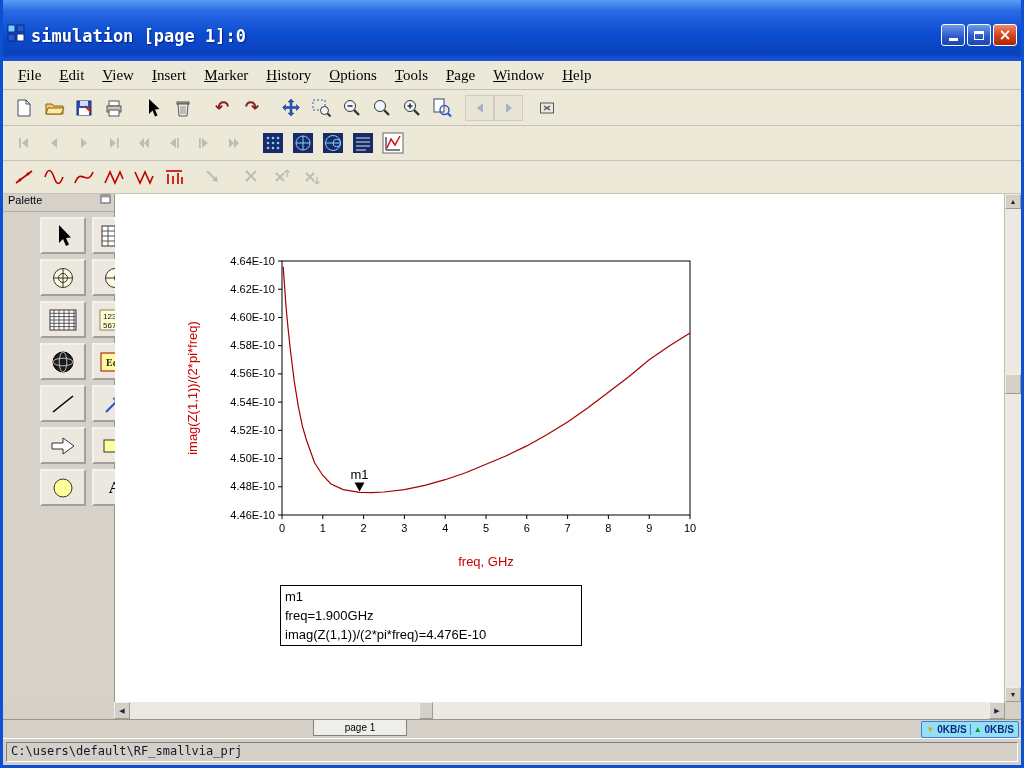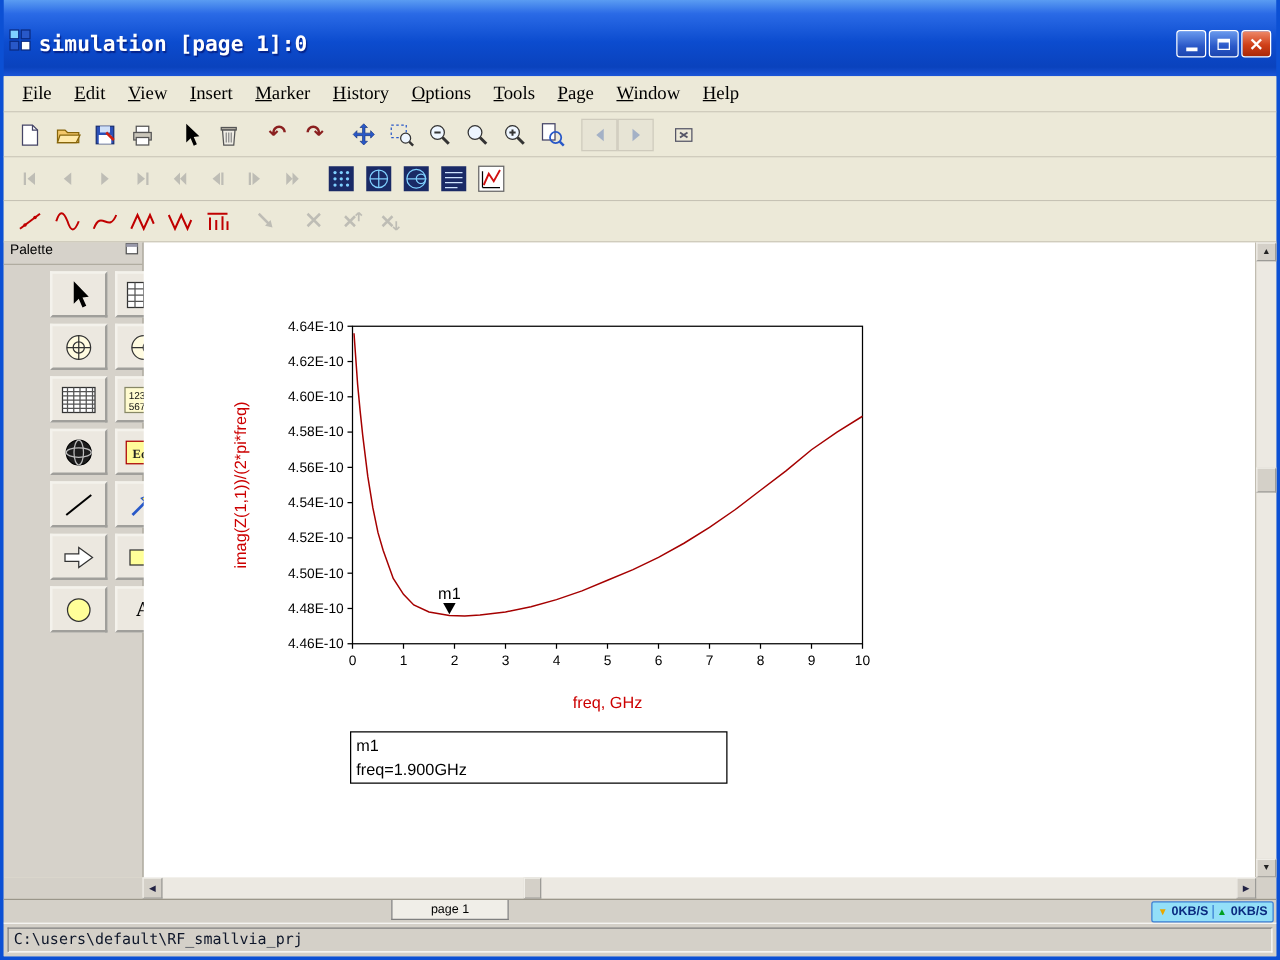--- a/index.html
+++ b/index.html
@@ -515,20 +515,21 @@
               </g>
               <polyline fill="none" stroke="#a50000" stroke-width="1.2" points="168.2,72.6 171.1,113.6 173.1,134.7 175.2,154.5 179.2,186.9 183.3,212.3 187.4,232.1 191.5,246.2 199.6,268.8 207.8,281.5 216.0,290.0 228.2,295.6 244.5,298.4 256.8,298.7 269.0,298.0 289.4,295.6 309.8,291.4 330.2,285.7 350.6,278.7 371.0,270.2 391.4,261.7 411.8,251.9 432.2,240.6 452.6,227.9 473.0,213.8 493.4,198.2 513.8,182.7 534.2,165.8 554.6,151.7 575.0,139.0"></polyline>
               <path d="M239.51999999999998,288.42222222222256 L249.51999999999998,288.42222222222256 L244.51999999999998,297.42222222222256 Z" fill="#000"></path>
               <text class="mlabel" x="244.51999999999998" y="285.42222222222256" text-anchor="middle">m1</text>
               <text class="axis" x="371" y="372" text-anchor="middle">freq, GHz</text>
               <text class="axis" transform="rotate(-90 82 194)" x="82" y="194" text-anchor="middle">imag(Z(1,1))/(2*pi*freq)</text>
             </svg></div>
         <div class="marker-box">
           <div>m1</div>
           <div>freq=1.900GHz</div>
+          <div>imag(Z(1,1))/(2*pi*freq)=4.476E-10</div>
         </div>
       </div>
 
       <div class="vscroll">
         <div class="sbtn">
             <span>▲</span>
           </div>
         <div class="vtrack">
             <div class="vthumb"></div>
           </div>

